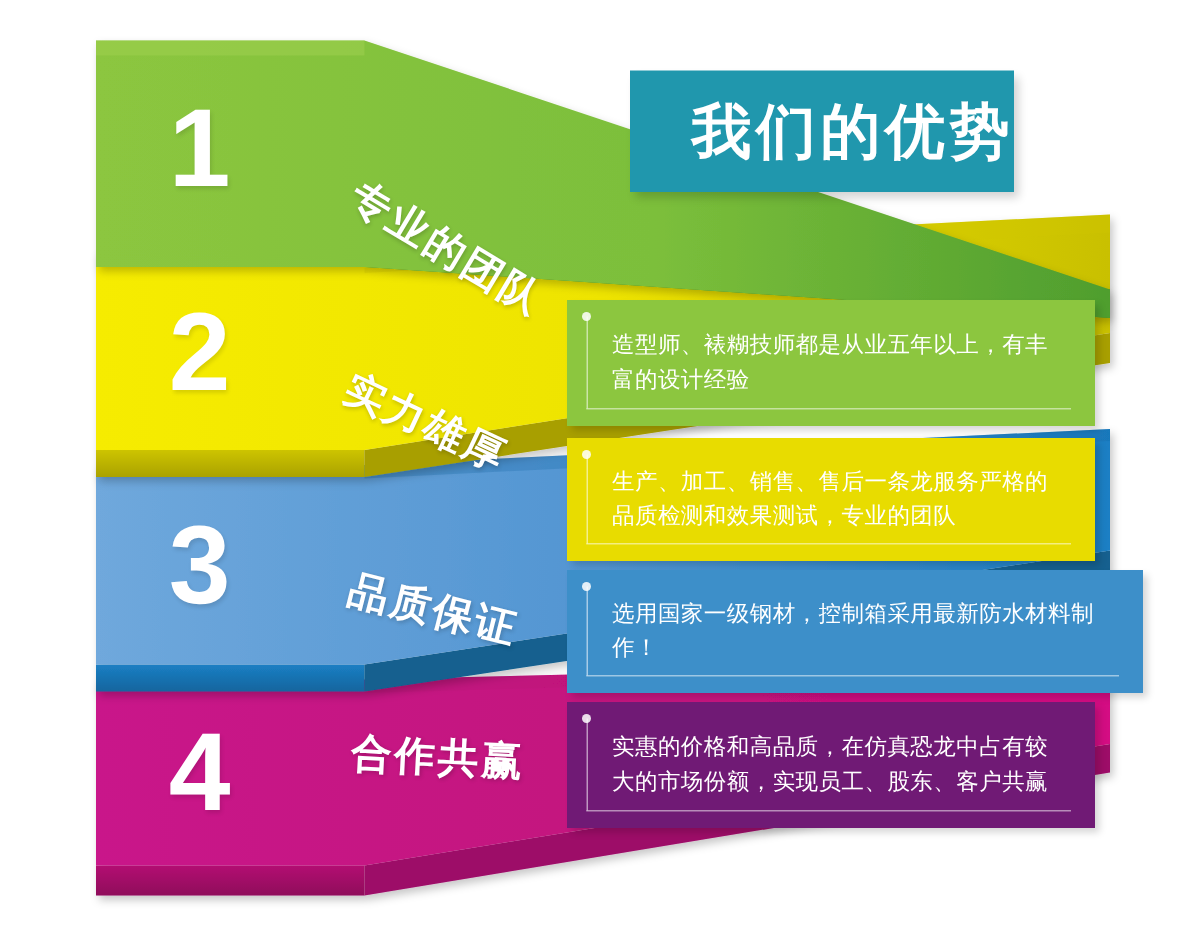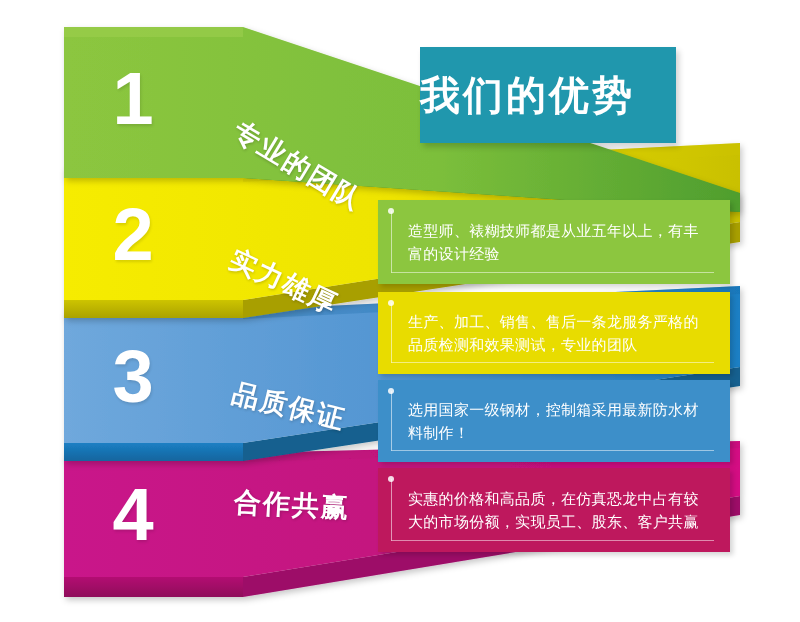--- a/index.html
+++ b/index.html
@@ -9,22 +9,22 @@
     font-family:"Liberation Sans","DejaVu Sans",sans-serif;
     overflow:hidden;
     position:relative;
   }
   #stage{position:relative;width:800px;height:622px;}
 
   
   .title-box{
     position:absolute;
     left:420px;top:47px;
-    width:256px;height:96px;
-    display:flex;align-items:center;justify-content:flex-start;
+    width:256px;height:81px;
+    display:flex;align-items:center;justify-content:flex-end;
     box-shadow:3px 4px 6px rgba(0,0,0,0.18);
   }
   .title-text{
     color:#ffffff;
     font-size:40px;
     font-weight:bold;
     letter-spacing:3px;
     line-height:1;
     white-space:nowrap;
   }
@@ -203,27 +203,27 @@
     <div class="ctext">造型师、裱糊技师都是从业五年以上，有丰富的设计经验</div>
   </div>
 
   <div class="cbox" style="top:292px;height:82px;background:#e8dc00;">
     <span class="dot"></span>
     <span class="bracket"></span>
     <span class="bline bot"></span>
     <div class="ctext">生产、加工、销售、售后一条龙服务严格的品质检测和效果测试，专业的团队</div>
   </div>
 
-  <div class="cbox" style="top:380px;height:82px;background:#3d8fc9;">
+  <div class="cbox" style="top:380px;height:82px;background:#3d8fc9;padding-left:32px;">
     <span class="dot"></span>
     <span class="bracket"></span>
     <span class="bline bot"></span>
     <div class="ctext">选用国家一级钢材，控制箱采用最新防水材料制作！</div>
   </div>
 
-  <div class="cbox" style="top:468px;height:84px;background:#be185d;">
+  <div class="cbox" style="top:468px;height:84px;background:#701a75;">
     <span class="dot"></span>
     <span class="bracket"></span>
     <span class="bline bot"></span>
     <div class="ctext">实惠的价格和高品质，在仿真恐龙中占有较大的市场份额，实现员工、股东、客户共赢</div>
   </div>
 
 </div>
 
 </body></html>

